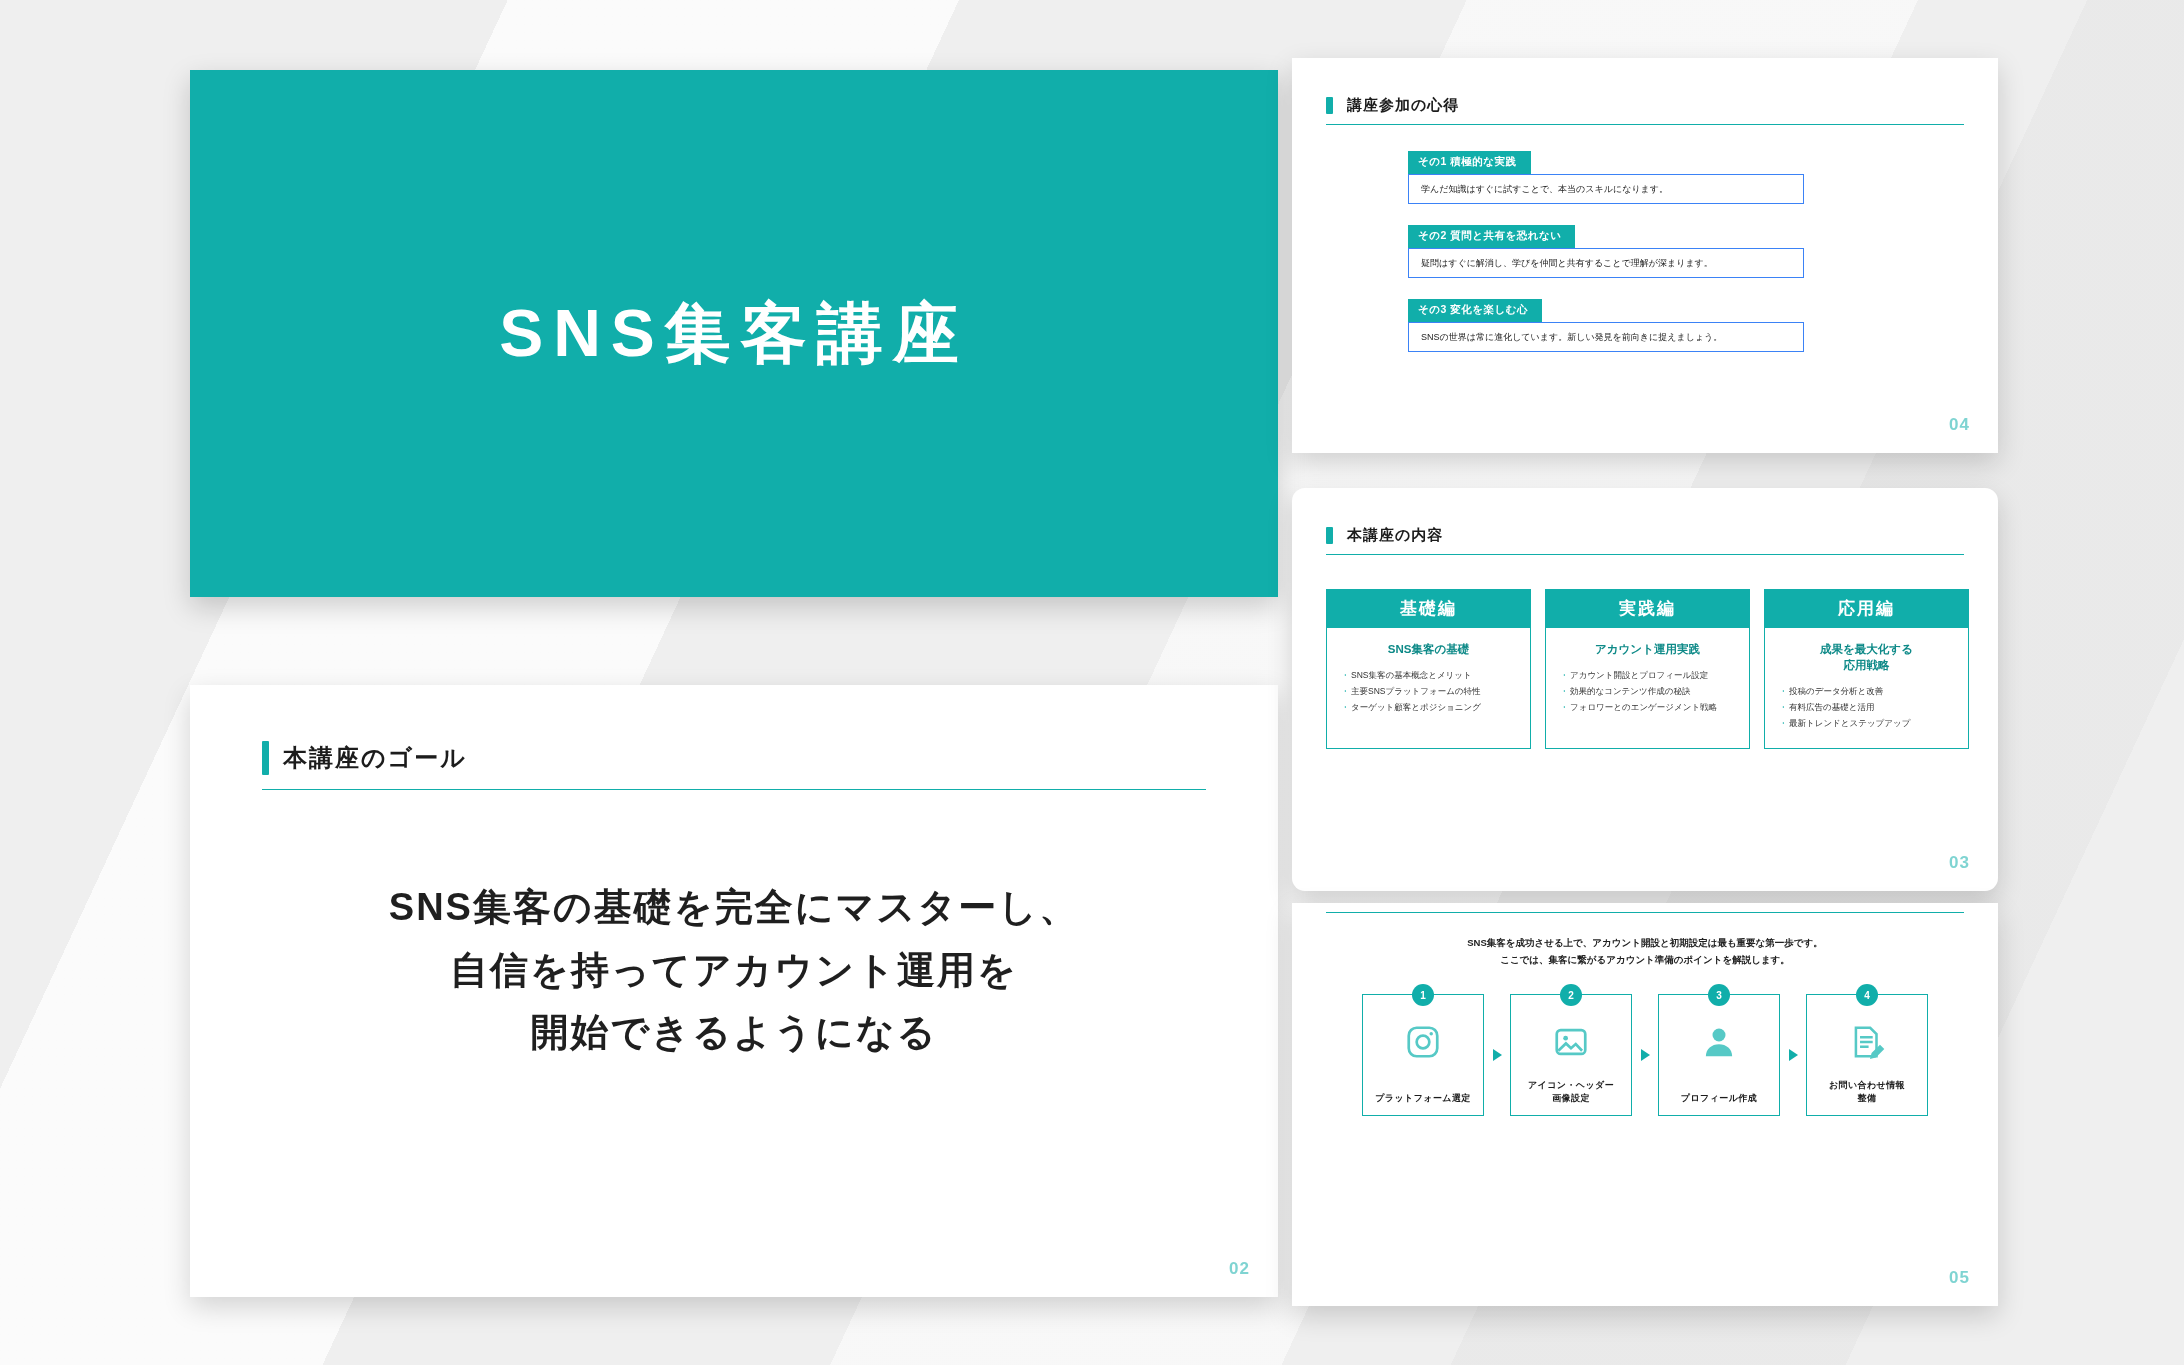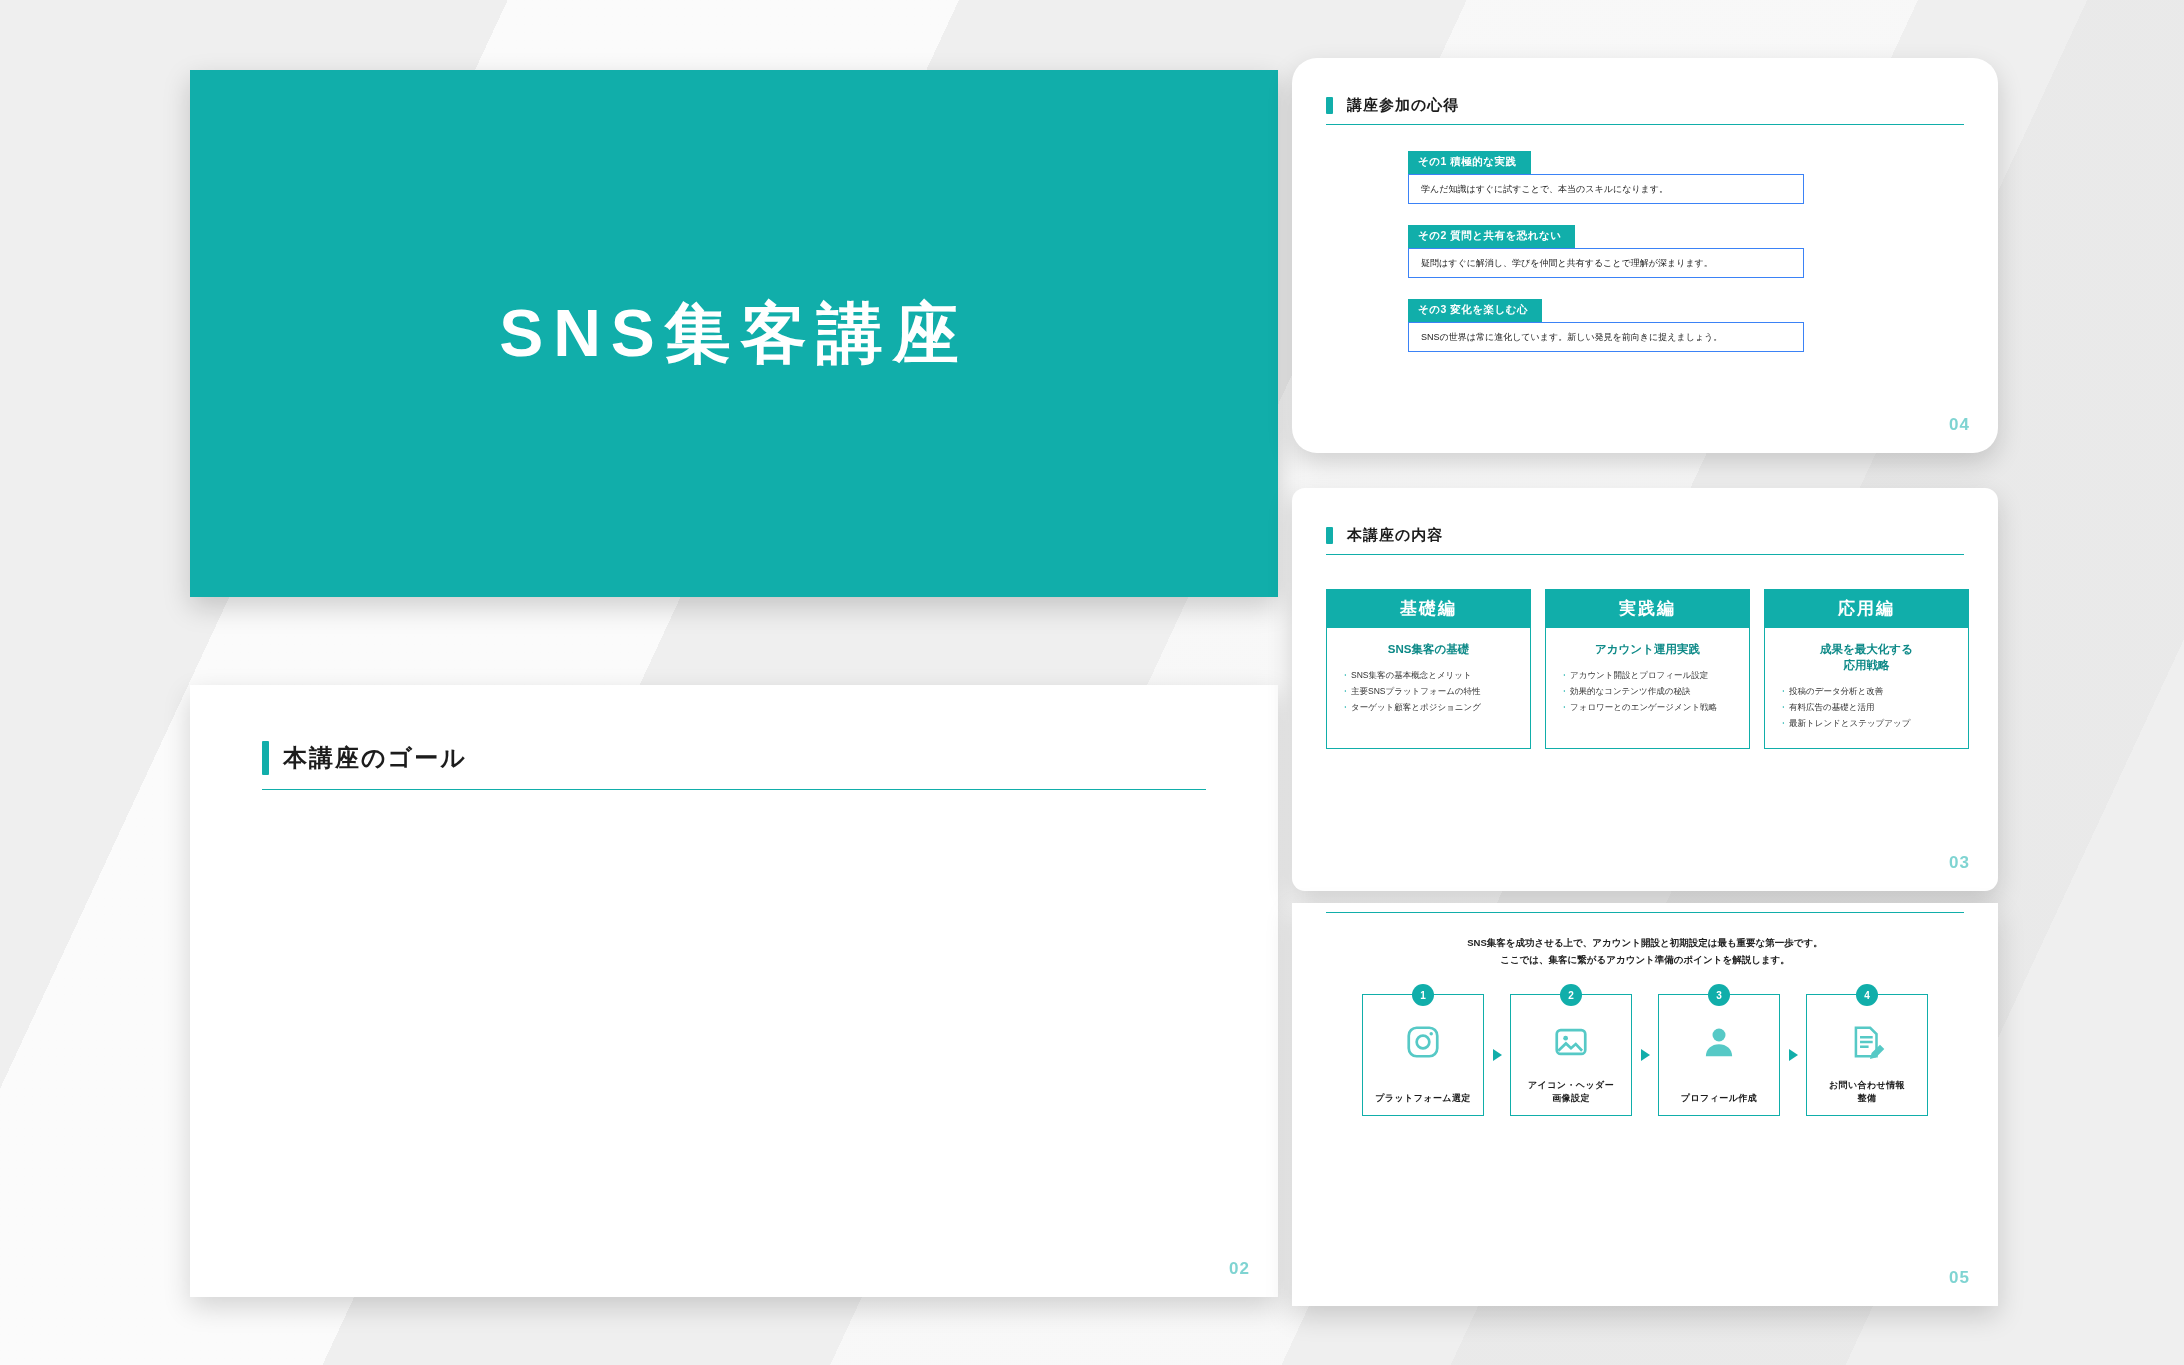--- a/index.html
+++ b/index.html
@@ -107,21 +107,20 @@
     font-weight: bold;
     letter-spacing: 1px;
   }
 
   
   .slide-kokoroe {
     left: 1292px;
     top: 58px;
     width: 706px;
     height: 395px;
-    border-radius: 25px;
   }
   .sm-head {
     margin: 38px 0 0 34px;
   }
   .sm-head .bar { height: 17px; }
   .sm-head .txt { font-size: 15px; letter-spacing: 1px; }
   .sm-rule {
     margin: 9px 34px 0 34px;
     border-bottom: 1px solid #11aeaa;
   }
@@ -301,20 +300,25 @@
   <div class="slide slide-title">
     <h1>SNS集客講座</h1>
   </div>
 
   <div class="slide slide-goal">
     <div class="heading goal-head">
       <div class="bar"></div>
       <div class="txt">本講座のゴール</div>
     </div>
     <div class="goal-rule"></div>
+    <div class="goal-body">
+      <div>SNS集客の基礎を完全にマスターし、</div>
+      <div>自信を持ってアカウント運用を</div>
+      <div>開始できるようになる</div>
+    </div>
     <div class="page-num">02</div>
   </div>
 
   <div class="slide slide-kokoroe">
     <div class="heading sm-head">
       <div class="bar"></div>
       <div class="txt">講座参加の心得</div>
     </div>
     <div class="sm-rule"></div>
 

